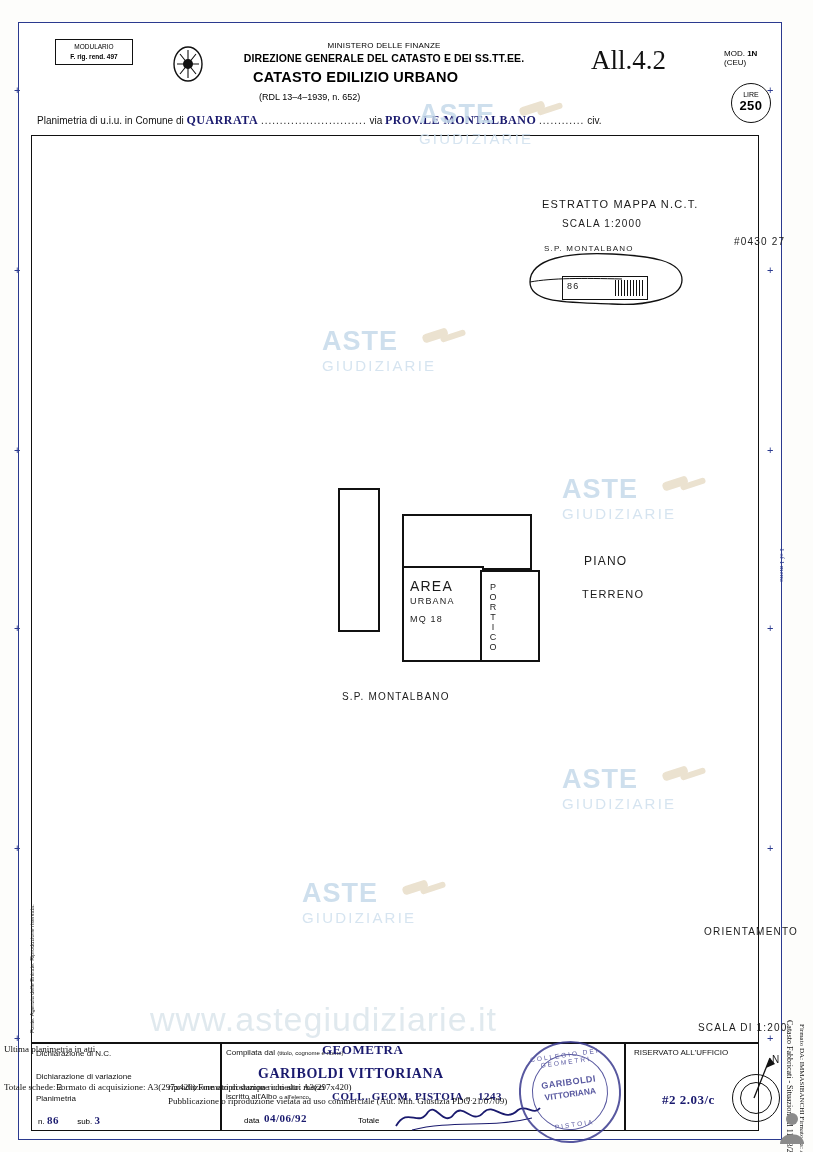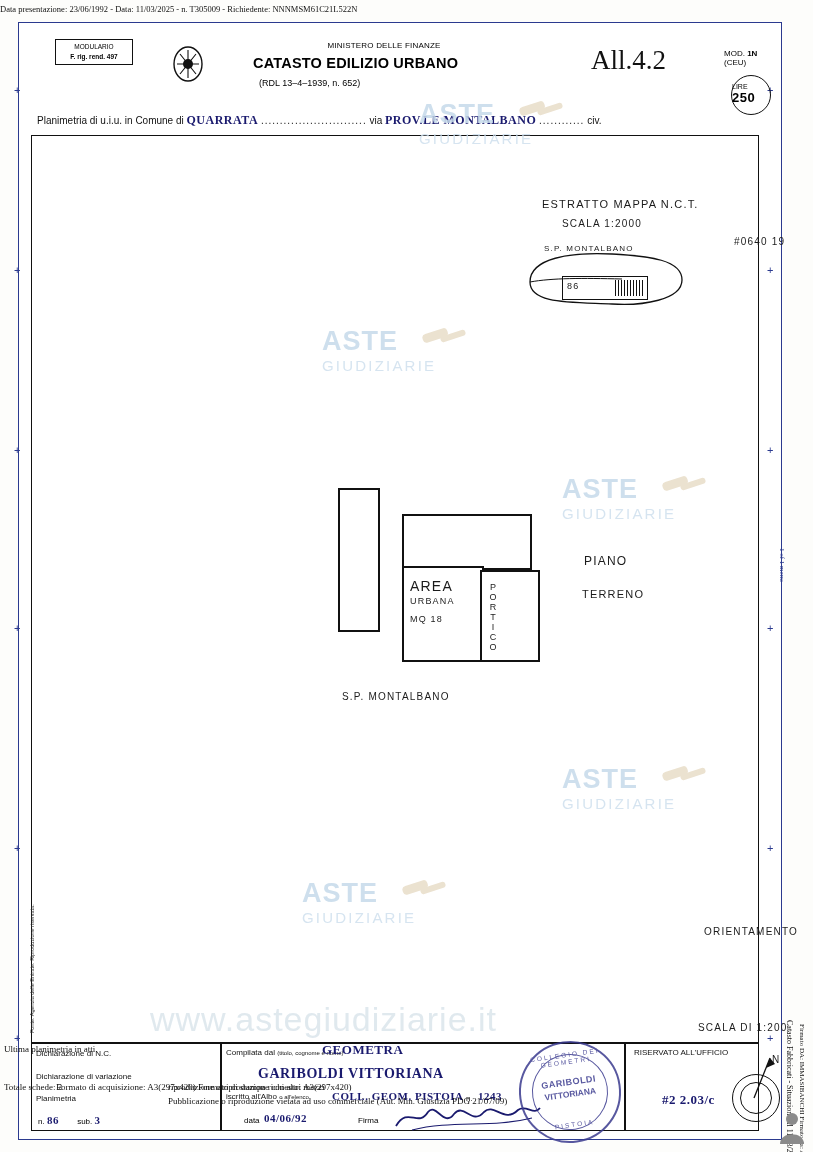--- a/index.html
+++ b/index.html
@@ -94,24 +94,25 @@
     color: #111;
   }
   .mod-ceu {
     position: absolute;
     left: 705px; top: 26px;
     font-size: 8px;
   }
   .mod-ceu b { font-weight: bold; }
   .lire {
     position: absolute;
-    left: 712px; top: 52px;
+    left: 712px; top: 60px;
     width: 40px; height: 40px;
     border: 1.2px solid #111;
     border-radius: 50%;
+    text-align: center;
     font-size: 7px;
     padding-top: 7px;
     box-sizing: border-box;
   }
   .lire .amt { font-size: 13px; font-weight: bold; letter-spacing: .5px;}
 
   
   .plan-line {
     position: absolute;
     left: 18px; top: 90px;
@@ -264,21 +265,20 @@
     position: absolute;
     left: 778px; top: 1110px;
     width: 28px; height: 36px;
   }
 </style>
 </head>
 <body>
 
 <div class="page">
 
-  <div class="top-strip">Data presentazione: 23/06/1992 - Data: 11/03/2025 - n. T305009 - Richiedente: NNNMSM61C21L522N</div>
 
   <div class="sheet">
 
     <div class="tick" style="left:-5px; top:62px;">+</div>
     <div class="tick" style="left:-5px; top:242px;">+</div>
     <div class="tick" style="left:-5px; top:422px;">+</div>
     <div class="tick" style="left:-5px; top:600px;">+</div>
     <div class="tick" style="left:-5px; top:820px;">+</div>
     <div class="tick" style="left:-5px; top:1010px;">+</div>
     <div class="tick" style="left:748px; top:62px;">+</div>
@@ -296,20 +296,21 @@
       </div>
 
       <svg class="emblem" viewBox="0 0 38 42">
         <ellipse cx="19" cy="21" rx="14" ry="17" fill="none" stroke="#111" stroke-width="1.4"></ellipse>
         <path d="M19 7 L19 35 M8 21 L30 21 M11 11 L27 31 M27 11 L11 31" stroke="#111" stroke-width="1.1"></path>
         <circle cx="19" cy="21" r="5" fill="#111"></circle>
       </svg>
 
       <div class="hdr-text">
         <div class="hdr-l1">MINISTERO DELLE FINANZE</div>
+        <div class="hdr-l2">DIREZIONE GENERALE DEL CATASTO E DEI SS.TT.EE.</div>
         <div style="text-align:left; margin-left:34px;">
           <span class="hdr-l3">CATASTO EDILIZIO URBANO</span>
           <span class="hdr-l3s">(RDL 13–4–1939, n. 652)</span>
         </div>
       </div>
 
       <div class="allegato">All.4.2</div>
 
       <div class="mod-ceu">
         <span>MOD.</span>
@@ -330,21 +331,21 @@
       <span>via</span>
       <span class="hand">PROV.LE   MONTALBANO</span>
       <span class="dots">............</span>
       <span>civ.</span>
     </div>
 
     <div class="draw-frame">
 
       <div class="hw" style="left:510px; top:62px; font-size:11px;">ESTRATTO  MAPPA  N.C.T.</div>
       <div class="hw" style="left:530px; top:82px; font-size:10px;">SCALA   1:2000</div>
-      <div class="hw" style="left:702px; top:100px; font-size:10px;">#0640 19</div>
+      <div class="hw" style="left:702px; top:100px; font-size:10px;">#0430 27</div>
 
       <div class="map-blob" style="left:490px; top:112px;">
         <svg width="170" height="70" viewBox="0 0 170 70">
           <path d="M8 34 C8 10, 48 4, 90 6 C128 8, 160 12, 160 32 C160 52, 120 58, 90 56 C48 54, 8 56, 8 34 Z" fill="none" stroke="#111" stroke-width="1.3"></path>
           <path d="M8 34 C30 30, 60 30, 100 31" fill="none" stroke="#111" stroke-width="1"></path>
         </svg>
         <div class="hw" style="left:22px; top:-4px; font-size:8px;">S.P. MONTALBANO</div>
         <div class="parcel-box">
           <div class="hw" style="left:4px; top:4px; font-size:9px;">86</div>
           <div class="parcel-hatch"></div>
@@ -449,21 +450,21 @@
         <div class="hand" style="position:absolute; left:36px; top:22px; font-size:14px;">GARIBOLDI  VITTORIANA</div>
         <div class="lbl" style="top:48px;">
           <span>iscritto all'Albo</span>
           <span class="sublbl">o all'elenco</span>
         </div>
         <div class="hand" style="position:absolute; left:110px; top:46px; font-size:11px;">COLL. GEOM. PISTOIA</div>
         <div style="position:absolute; left:244px; top:50px; font-size:8px;">n.</div>
         <div class="hand" style="position:absolute; left:256px; top:46px; font-size:11px;">1243</div>
         <div style="position:absolute; left:22px; top:72px; font-size:8px;">data</div>
         <div class="hand" style="position:absolute; left:42px; top:68px; font-size:11px;">04/06/92</div>
-        <div style="position:absolute; left:136px; top:72px; font-size:8px;">Firma</div>
+        <div style="position:absolute; left:136px; top:72px; font-size:8px;">Totale</div>
         <svg style="position:absolute; left:170px; top:58px;" width="150" height="30" viewBox="0 0 150 30">
           <path d="M4 24 C16 4, 26 26, 36 10 C44 0, 52 26, 62 12 C72 0, 80 24, 92 10 C102 0, 112 22, 126 8 C134 2, 142 14, 148 6" fill="none" stroke="#1a1a6e" stroke-width="1.8"></path>
           <path d="M20 28 C60 18, 100 26, 140 16" fill="none" stroke="#1a1a6e" stroke-width="1.1"></path>
         </svg>
       </div>
 
       <div class="bbox" style="left:594px; top:0; width:134px; height:88px;">
         <div class="lbl" style="left:8px; top:4px;">RISERVATO ALL'UFFICIO</div>
         <div class="hand" style="position:absolute; left:36px; top:48px; font-size:13px;">#2 2.03/c</div>
       </div>

